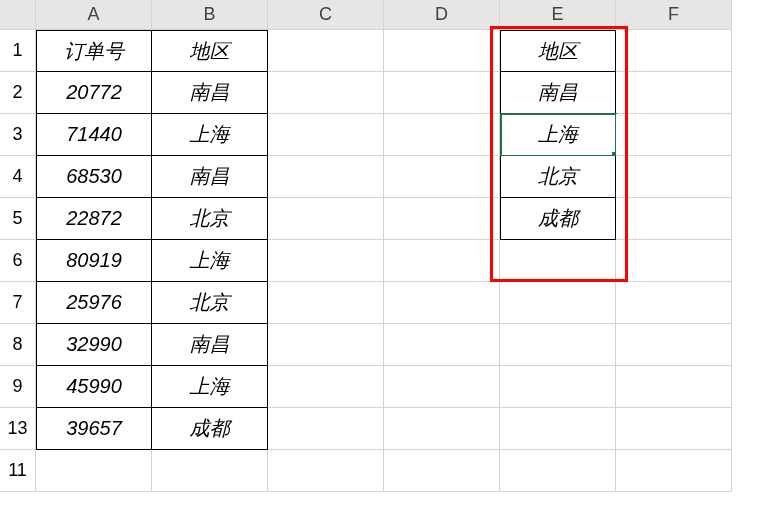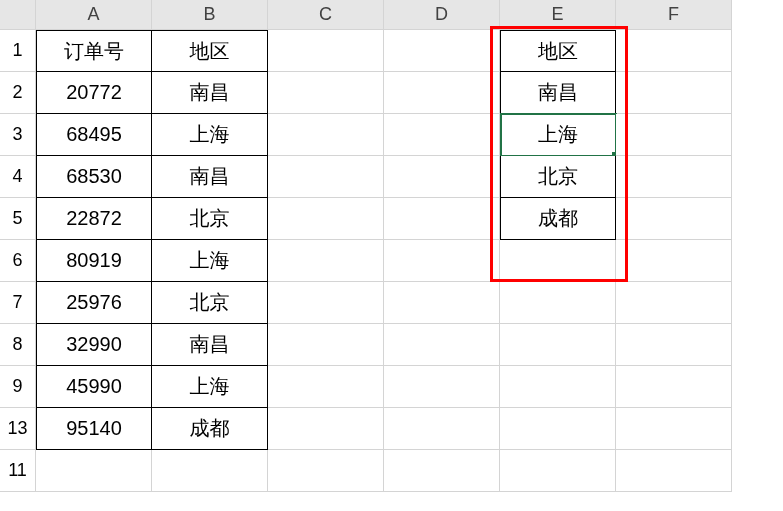--- a/index.html
+++ b/index.html
@@ -37,21 +37,21 @@
   .sheet .corner {
     background: #e6e6e6;
   }
   .row-hdr {
     background: #e6e6e6;
     color: #424242;
     font-size: 18px;
   }
   .data-border-top { border-top: 1px solid #000000; }
   .data-border-left { border-left: 1px solid #000000; }
-  .data-border-right { border-right: 1px solid #000000 !important; }
+  .data-border-right { border-right: 1px solid #000000 !important; font-style: italic; }
   .data-border-bottom { border-bottom: 1px solid #000000 !important; }
   .selected-cell::after {
     content: "";
     position: absolute;
     top: -1px; left: -1px; right: -2px; bottom: -2px;
     border: 2px solid #217346;
     pointer-events: none;
   }
   .fill-handle::before {
     content: "";
@@ -87,21 +87,21 @@
     <div class="data-border-left data-border-right data-border-bottom data-border-top">地区</div>
     <div></div>
     <div class="row-hdr">2</div>
     <div class="numcell data-border-bottom data-border-right data-border-left">20772</div>
     <div class="data-border-bottom data-border-right">南昌</div>
     <div></div>
     <div></div>
     <div class="data-border-left data-border-right data-border-bottom">南昌</div>
     <div></div>
     <div class="row-hdr">3</div>
-    <div class="numcell data-border-bottom data-border-right data-border-left">68495</div>
+    <div class="numcell data-border-bottom data-border-right data-border-left">71440</div>
     <div class="data-border-bottom data-border-right">上海</div>
     <div></div>
     <div></div>
     <div class="data-border-left data-border-right data-border-bottom selected-cell fill-handle">上海</div>
     <div></div>
     <div class="row-hdr">4</div>
     <div class="numcell data-border-bottom data-border-right data-border-left">68530</div>
     <div class="data-border-bottom data-border-right">南昌</div>
     <div></div>
     <div></div>
@@ -136,21 +136,21 @@
     <div></div>
     <div></div>
     <div class="row-hdr">9</div>
     <div class="numcell data-border-bottom data-border-right data-border-left">45990</div>
     <div class="data-border-bottom data-border-right">上海</div>
     <div></div>
     <div></div>
     <div></div>
     <div></div>
     <div class="row-hdr">13</div>
-    <div class="numcell data-border-bottom data-border-right data-border-left">95140</div>
+    <div class="numcell data-border-bottom data-border-right data-border-left">39657</div>
     <div class="data-border-bottom data-border-right">成都</div>
     <div></div>
     <div></div>
     <div></div>
     <div></div>
     <div class="row-hdr">11</div>
     <div></div>
     <div></div>
     <div></div>
     <div></div>

